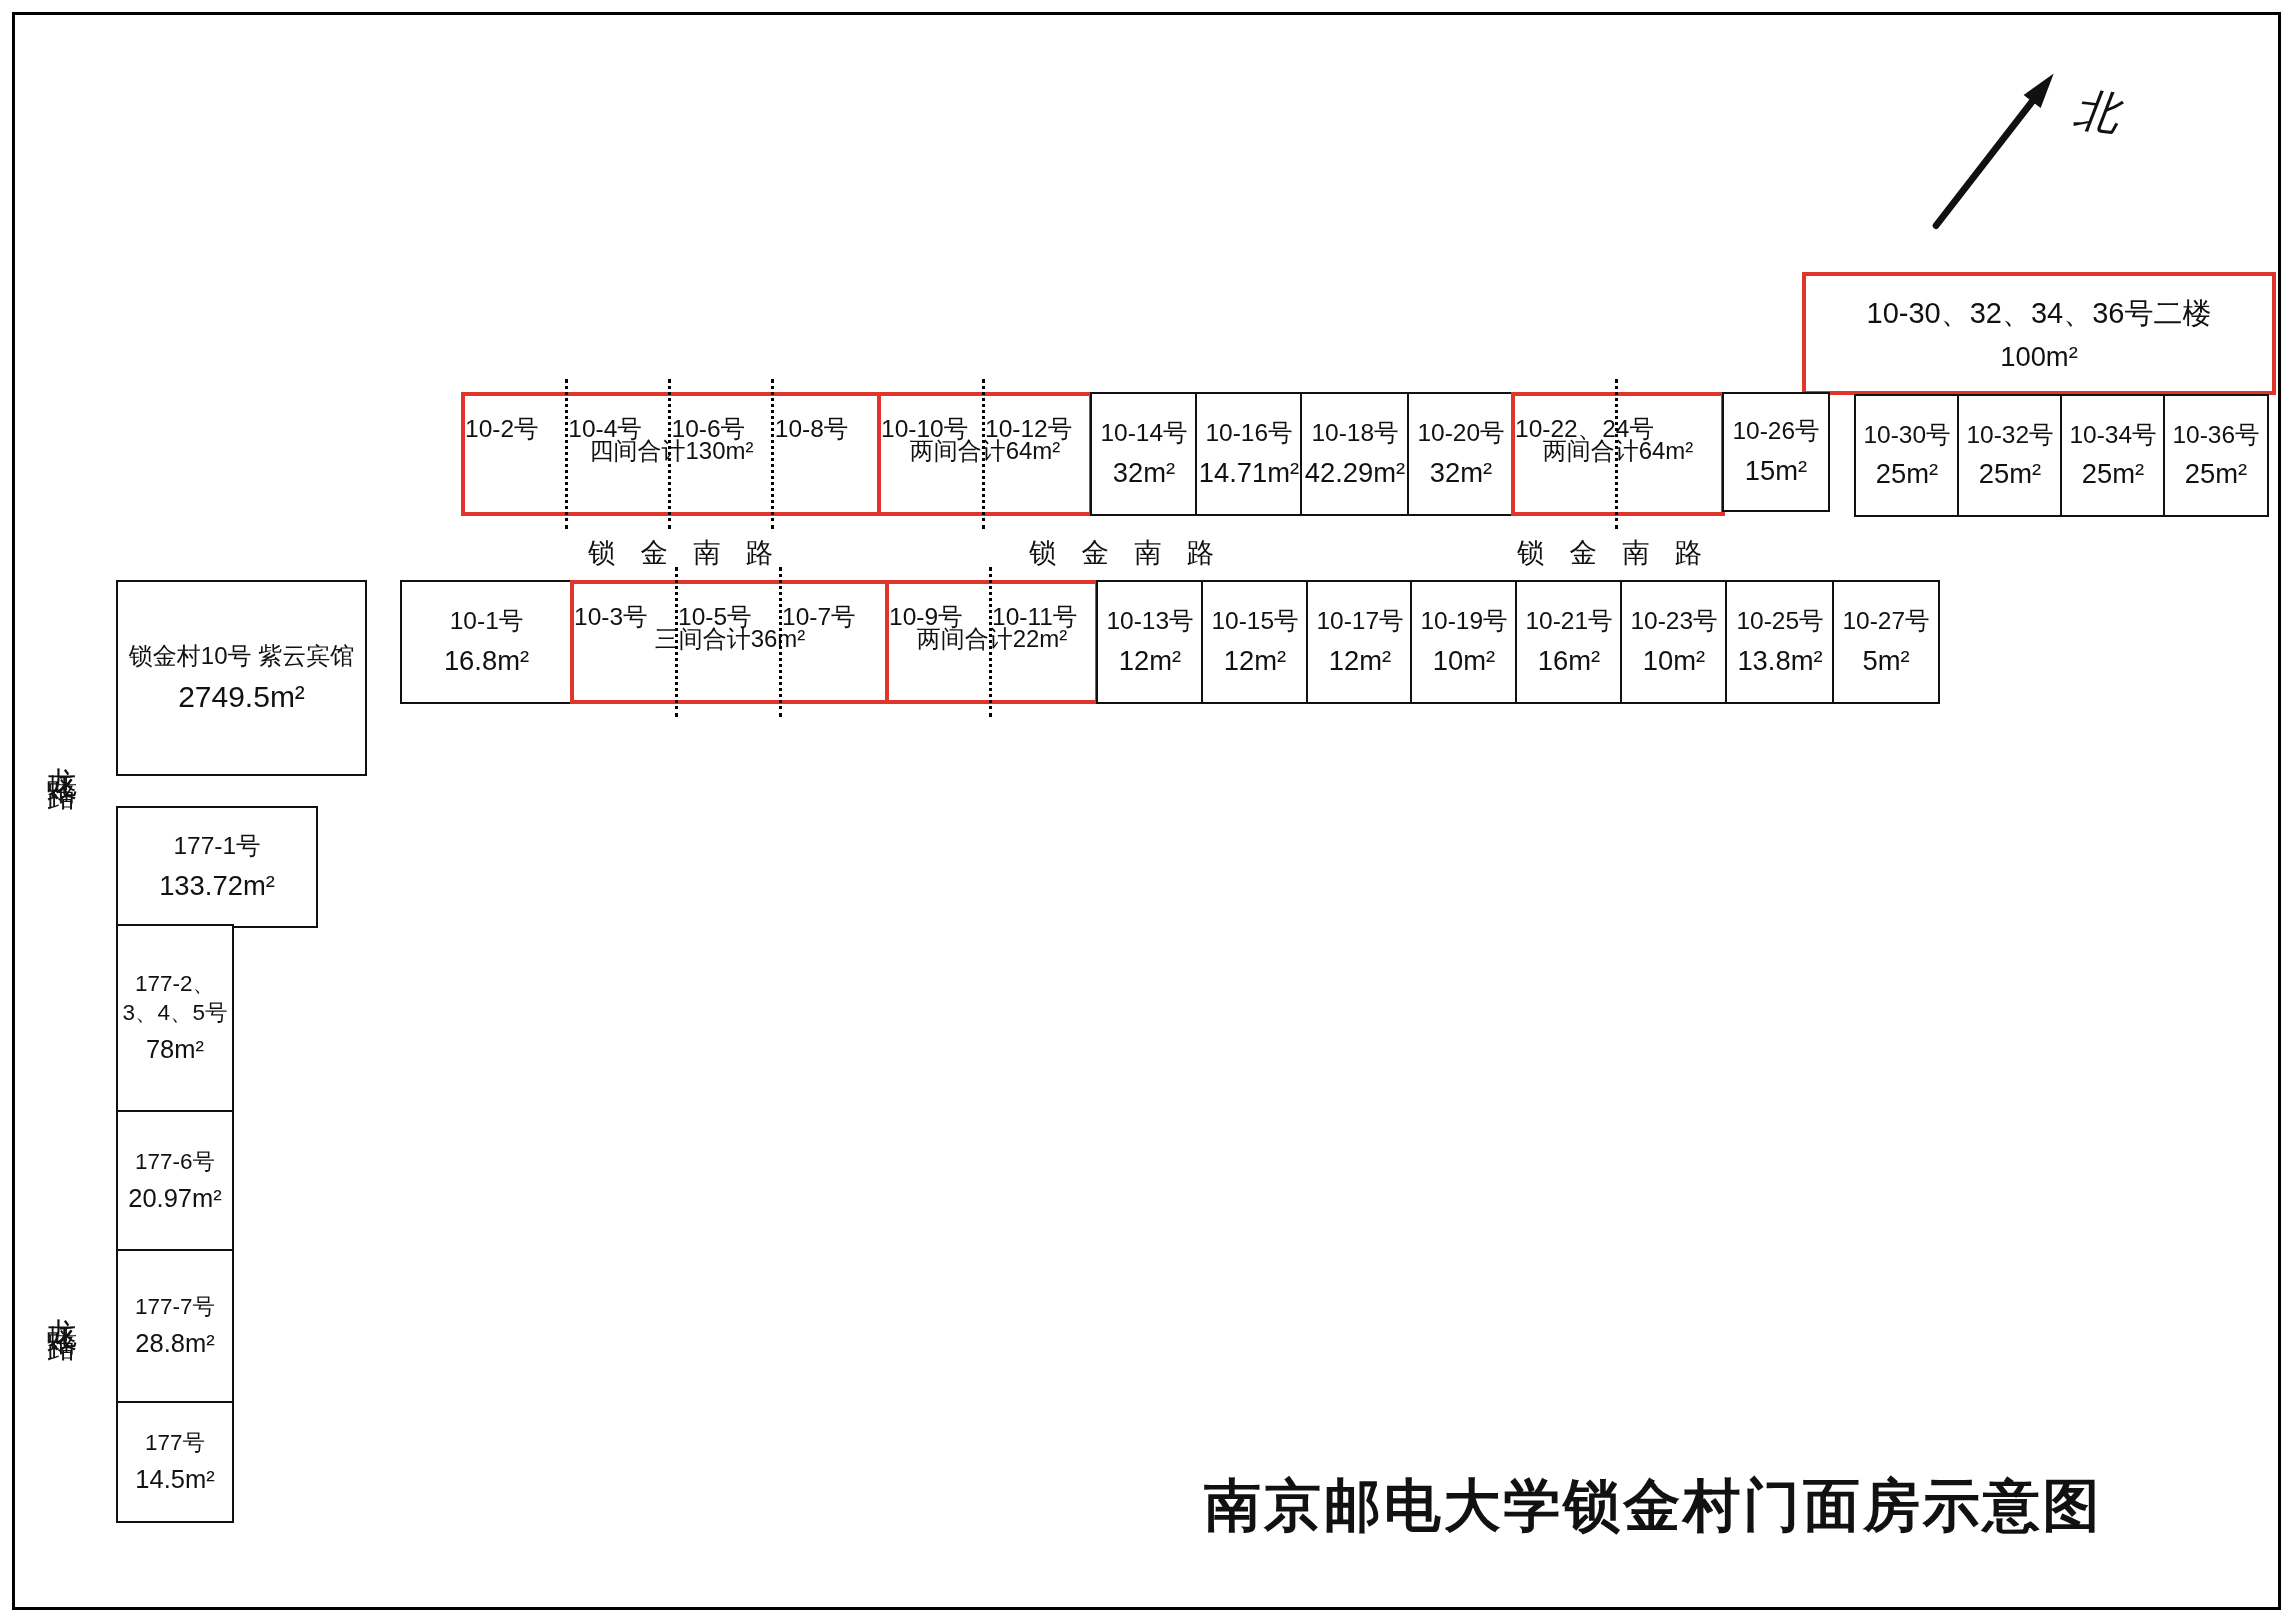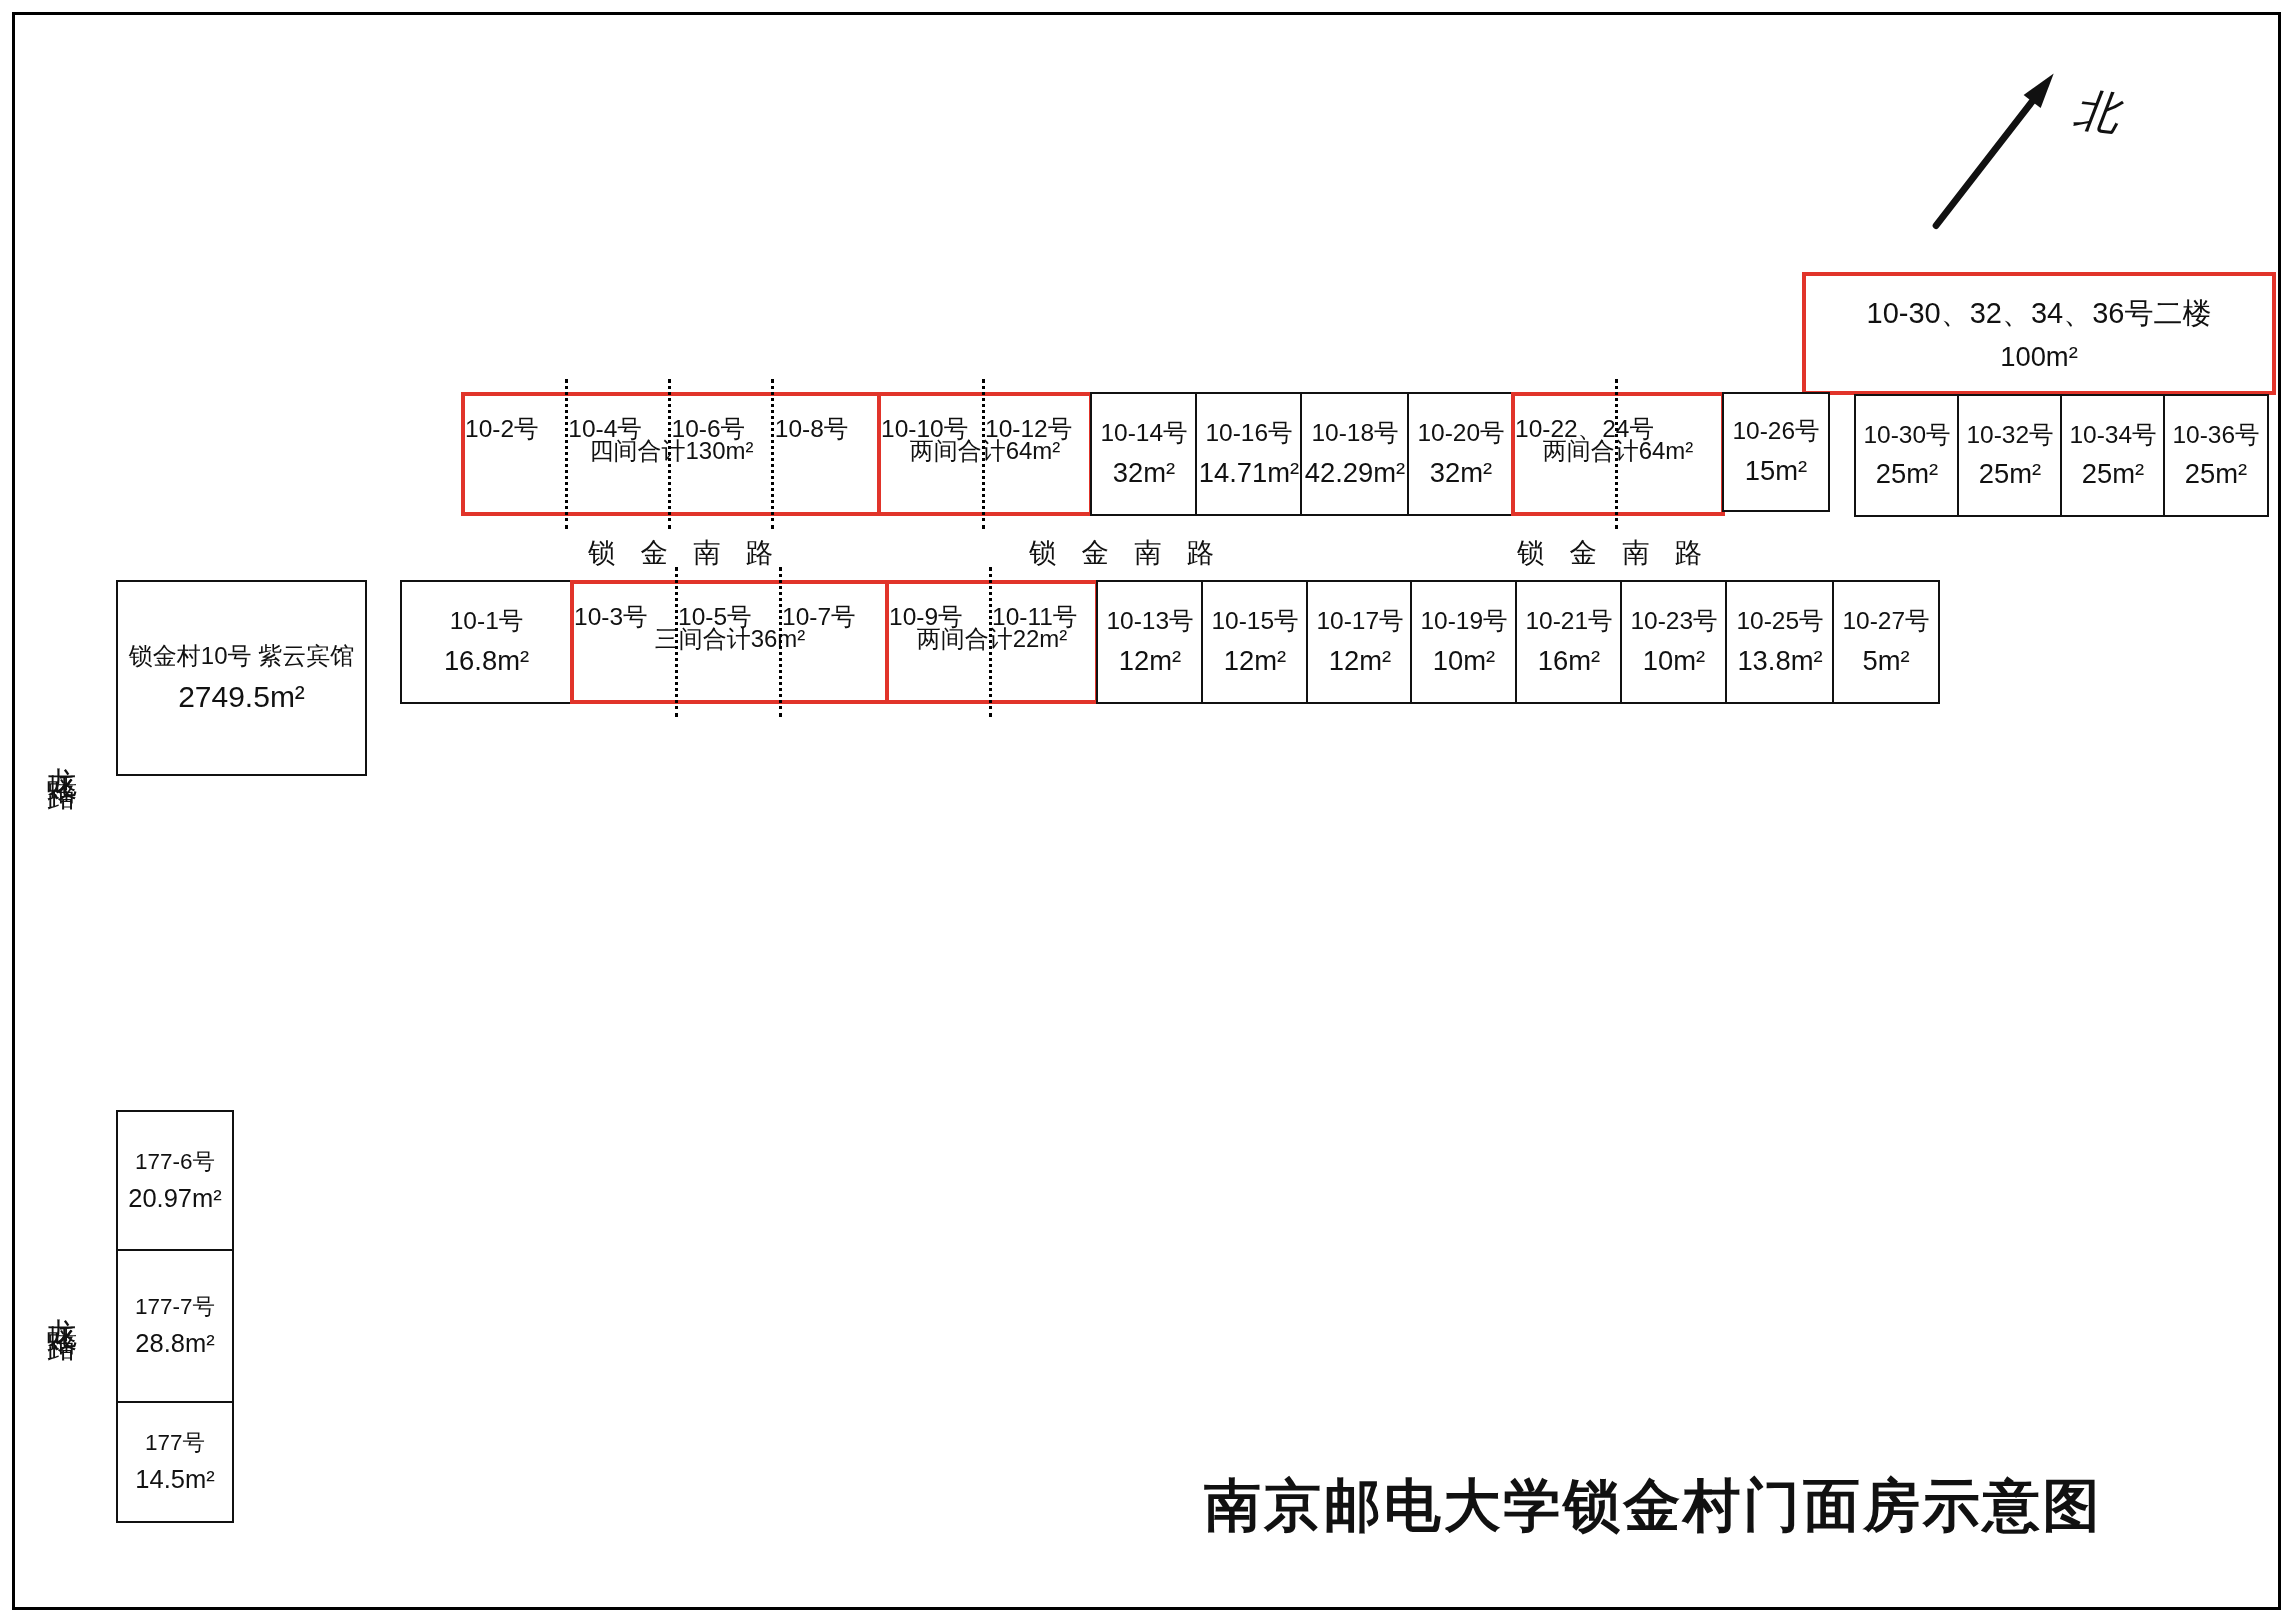--- a/index.html
+++ b/index.html
@@ -194,21 +194,29 @@
   <div class="unit" style="left:1832px;top:580px;width:108px;height:124px">
     <span class="lbl">10-27号</span>
     <span class="ar">5m²</span>
   </div>
 
   <div class="unit hotel" style="left:116px;top:580px;width:251px;height:196px">
     <span class="lbl">锁金村10号 紫云宾馆</span>
     <span class="ar">2749.5m²</span>
   </div>
 
-
+  <div class="unit" style="left:116px;top:806px;width:202px;height:122px">
+    <span class="lbl">177-1号</span>
+    <span class="ar">133.72m²</span>
+  </div>
+
+  <div class="unit narrow" style="left:116px;top:924px;width:118px;height:188px">
+    <span class="lbl">177-2、3、4、5号</span>
+    <span class="ar">78m²</span>
+  </div>
 
   <div class="unit narrow" style="left:116px;top:1110px;width:118px;height:142px">
     <span class="lbl">177-6号</span>
     <span class="ar">20.97m²</span>
   </div>
 
   <div class="unit narrow" style="left:116px;top:1249px;width:118px;height:155px">
     <span class="lbl">177-7号</span>
     <span class="ar">28.8m²</span>
   </div>

